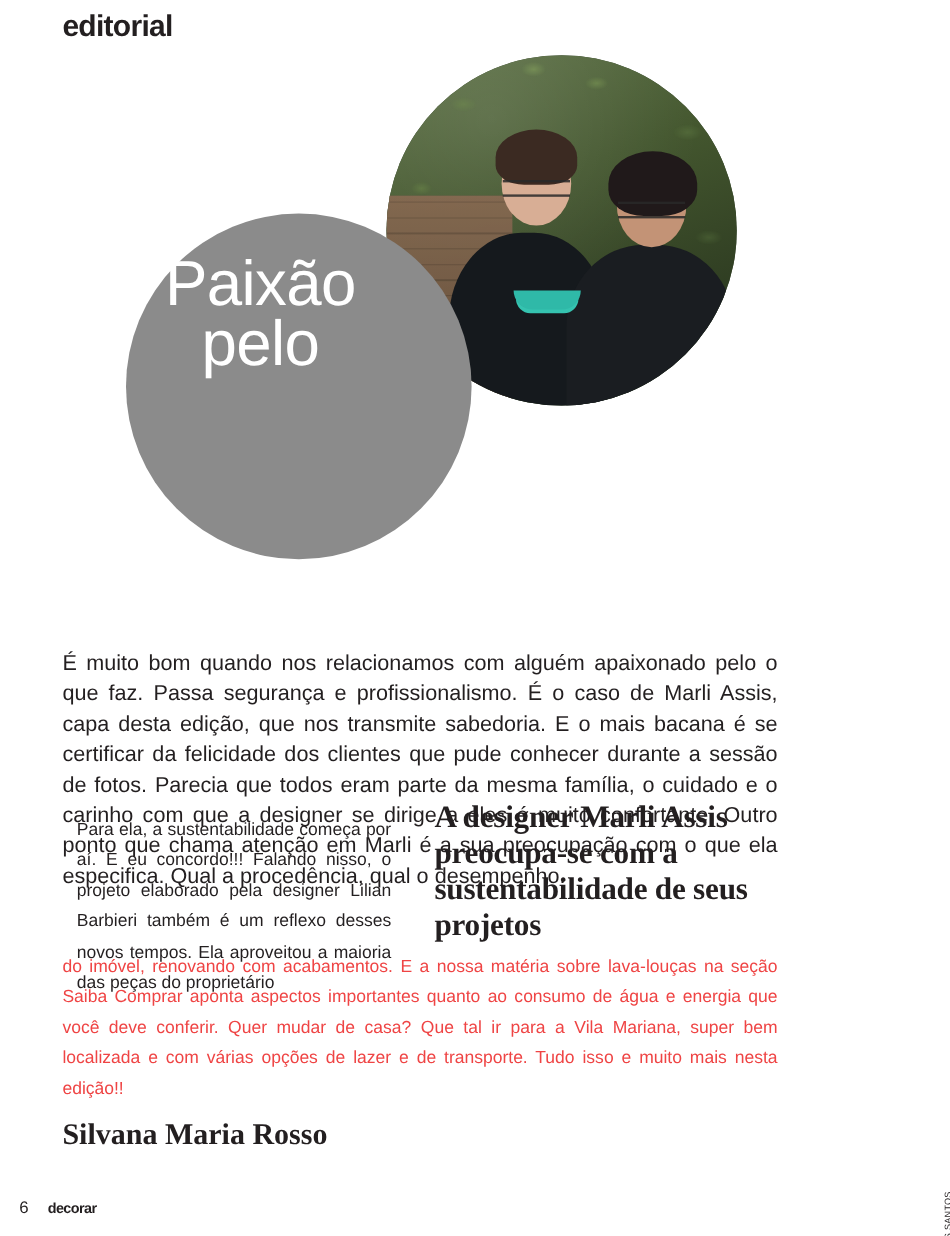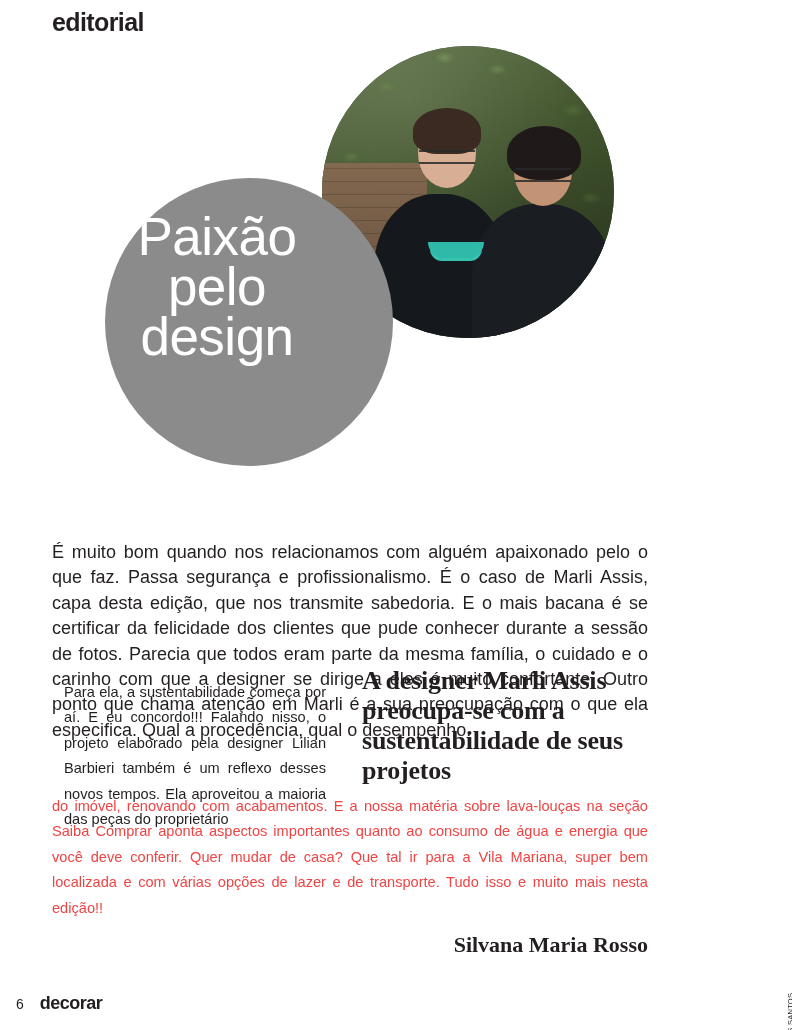--- a/index.html
+++ b/index.html
@@ -226,24 +226,23 @@
     text-align: justify;
     color: #ef4444;
   }
   .body-copy-2 p { margin: 0; }
 
   .signature {
     position: absolute;
     left: 52px;
     top: 932px;
     width: 596px;
-    text-align: right;
     font-family: "Liberation Serif", serif;
     font-weight: bold;
-    font-size: 22px;
+    font-size: 25px;
     color: #231f20;
   }
 
   
   .photo-credit {
     position: absolute;
     right: 6px;
     top: 836px;
     transform-origin: right top;
     transform: rotate(-90deg) translate(-100%, 0);
@@ -260,21 +259,21 @@
     bottom: 16px;
     display: flex;
     align-items: baseline;
     gap: 16px;
   }
   .page-number {
     font-size: 14px;
     color: #231f20;
   }
   .footer-logo {
-    font-size: 18px;
+    font-size: 12px;
     font-weight: bold;
     letter-spacing: -0.5px;
     color: #231f20;
     margin-top: 44px;
   }
 </style>
 </head>
 <body>
 
 <div class="page">
@@ -294,21 +293,20 @@
       <div class="glasses g1"></div>
       <div class="glasses g2"></div>
       <div class="necklace"></div>
     </div>
   </div>
 
   <div class="gray-circle"></div>
   <div class="circle-title">
     <span>Paixão</span>
     <span>pelo</span>
-    <span>design</span>
   </div>
 
   <div class="body-copy">
     <p>É muito bom quando nos relacionamos com alguém apaixonado pelo o que faz. Passa segurança e profissionalismo. É o caso de Marli Assis, capa desta edição, que nos transmite sabedoria. E o mais bacana é se certificar da felicidade dos clientes que pude conhecer durante a sessão de fotos. Parecia que todos eram parte da mesma família, o cuidado e o carinho com que a designer se dirige a eles é muito confortante. Outro ponto que chama atenção em Marli é a sua preocupação com o que ela especifica. Qual a procedência, qual o desempenho.</p>
   </div>
 
   <div class="col-left">
     <p>Para ela, a sustentabilidade começa por aí. E eu concordo!!! Falando nisso, o projeto elaborado pela designer Lilian Barbieri também é um reflexo desses novos tempos. Ela aproveitou a maioria das peças do proprietário</p>
   </div>
 

